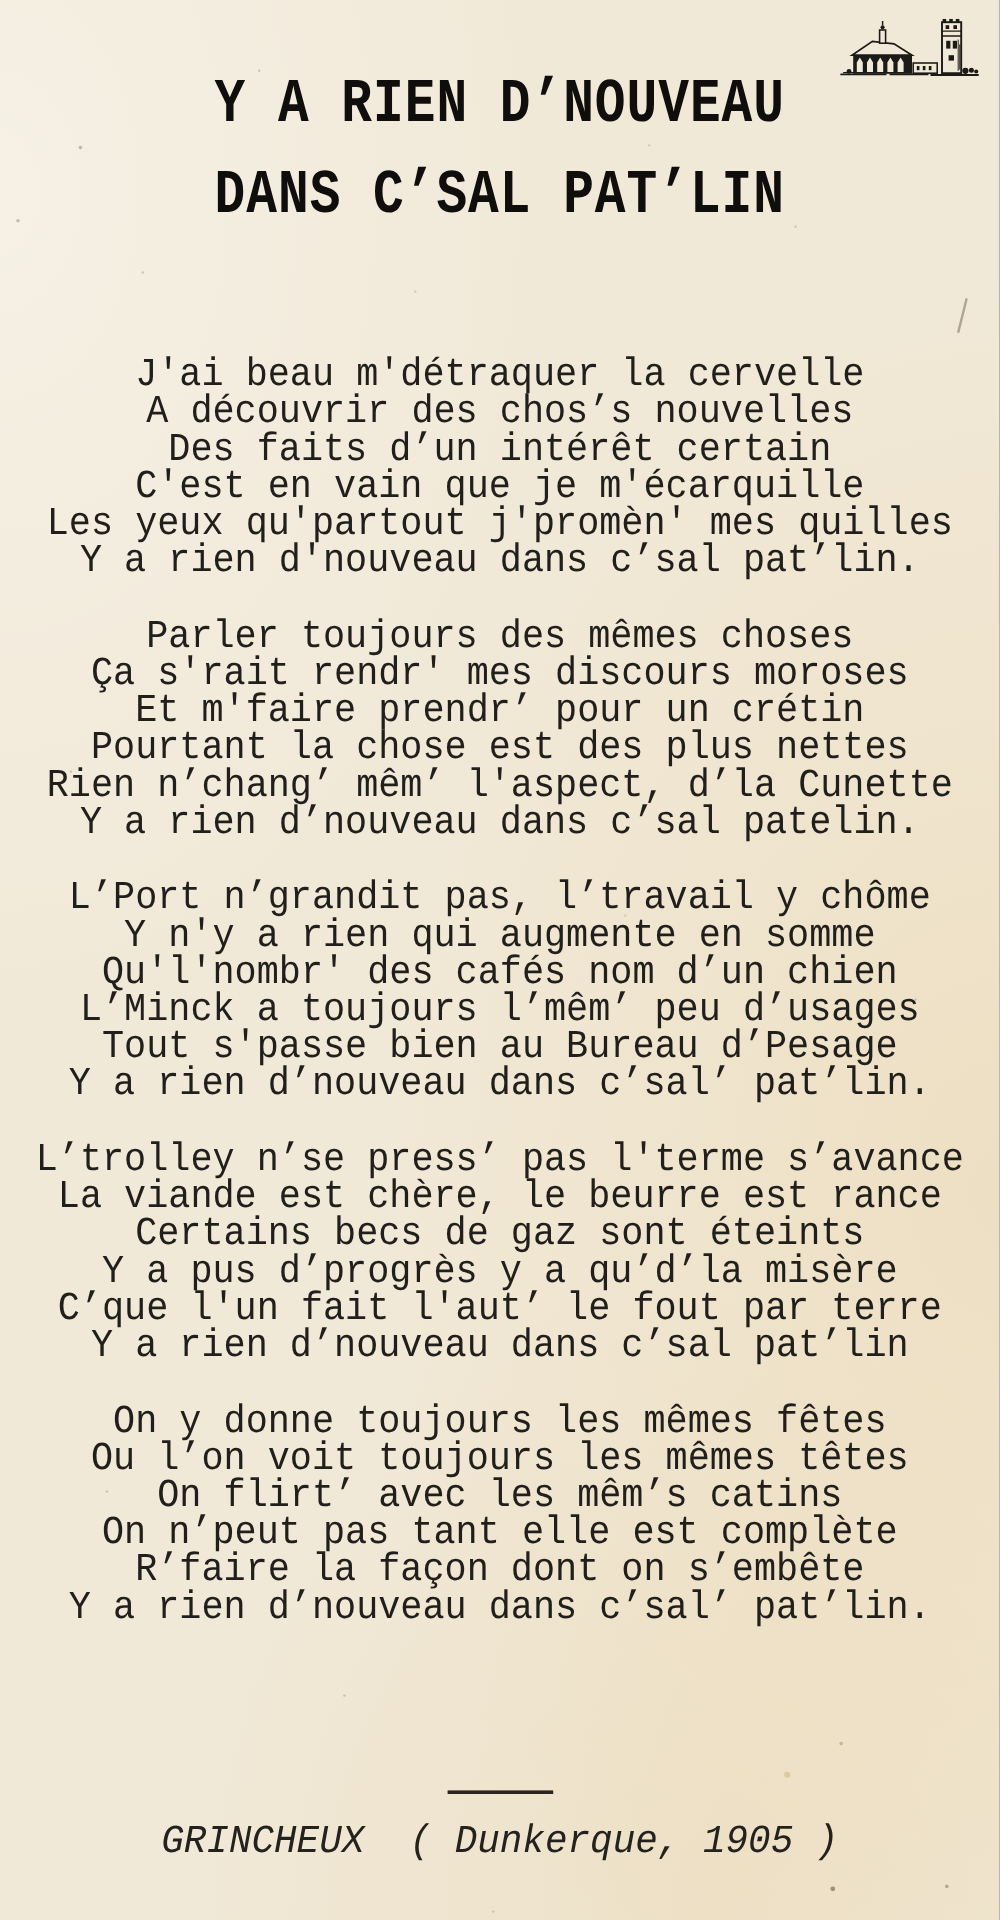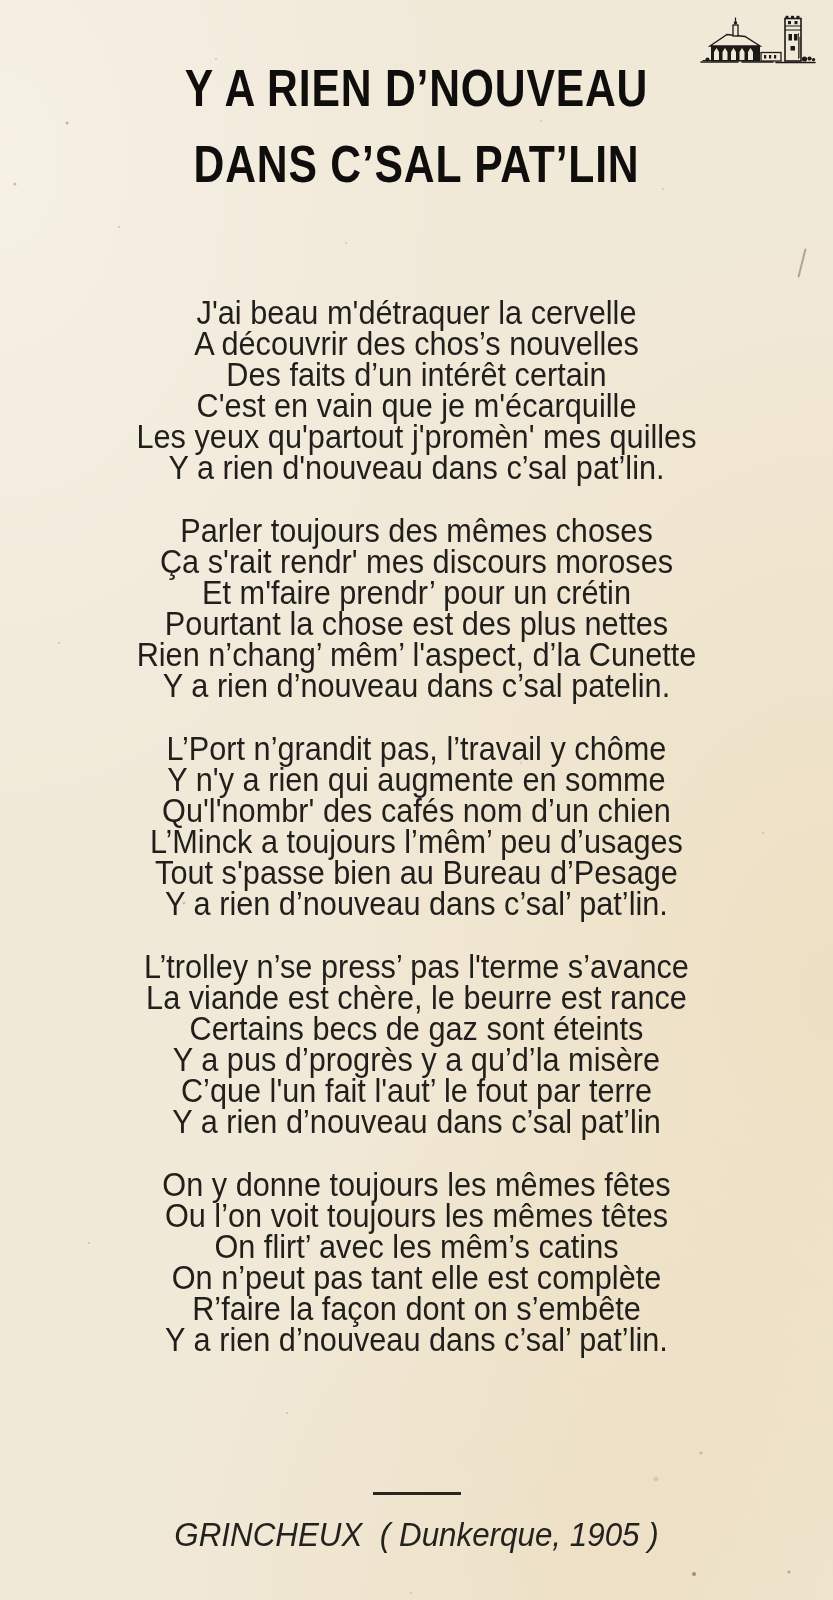--- a/index.html
+++ b/index.html
@@ -11,21 +11,21 @@
     position: relative;
     width: 833px;
     height: 1600px;
     margin: 0 auto;
     overflow: hidden;
     background-color: #f1e9d8;
     background-image:
       radial-gradient(120% 90% at 100% 62%, rgba(228,198,140,0.28), rgba(228,198,140,0) 55%),
       radial-gradient(90% 70% at 0% 10%, rgba(255,255,255,0.35), rgba(255,255,255,0) 60%),
       radial-gradient(100% 60% at 70% 100%, rgba(224,196,140,0.22), rgba(224,196,140,0) 55%);
-    font-family: Liberation Sans, sans-serif;
+    font-family: Liberation Mono, monospace;
     color: #1f1d1a;
   }
 
   
   .speckles {
     position: absolute;
     top: 0; left: 0;
     width: 2px; height: 2px;
     border-radius: 50%;
     background: transparent;

